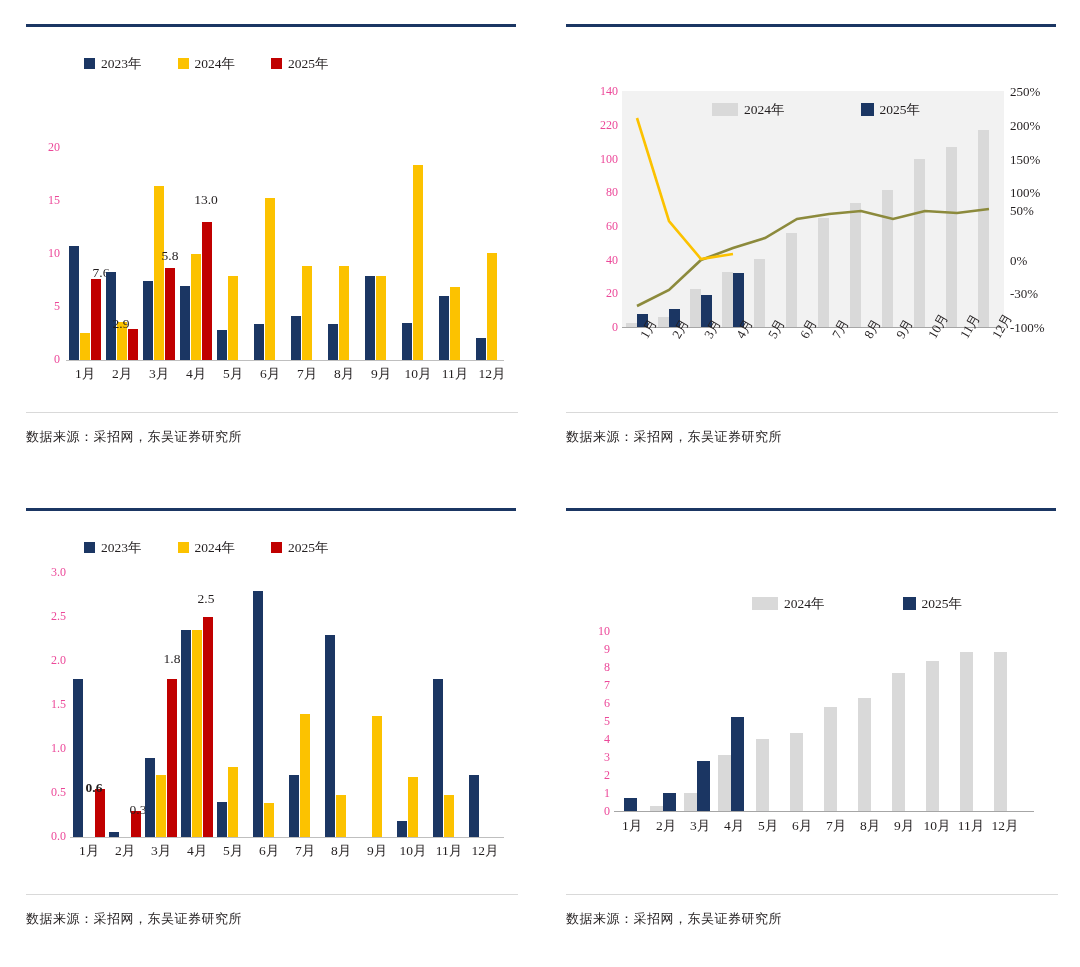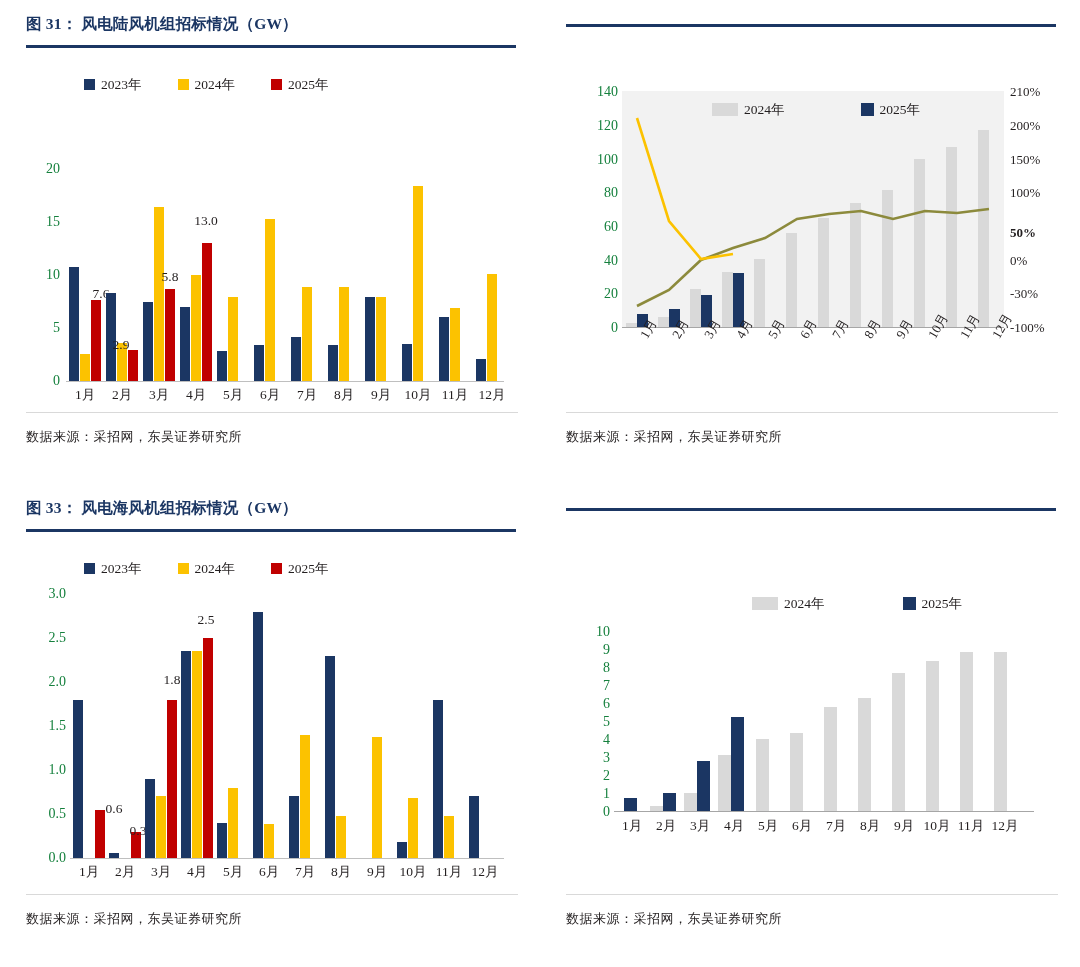--- a/index.html
+++ b/index.html
@@ -67,23 +67,23 @@
     white-space:nowrap;
   }
   .lg-item { display:flex; align-items:center; gap:6px; margin-right:30px; }
   .lg-swatch { width:11px; height:11px; display:inline-block; }
   .lg-line { width:34px; height:3px; display:inline-block; }
 
   
   .axis-line { position:absolute; background:#bfbfbf; }
   .ytick {
     position:absolute;
-    font-size:14px;
+    font-size:12px;
     text-align:right;
-    color:#15803d;
+    color:#ec4899;
     white-space:nowrap;
   }
   .ytick-r {
     position:absolute;
     font-size:13px;
     text-align:left;
     color:#231f20;
     white-space:nowrap;
   }
   .xtick {
@@ -111,21 +111,20 @@
   }
   .plotbg { position:absolute; background:#f2f2f2; }
   svg.overlay { position:absolute; left:0; top:0; overflow:visible; }
 </style>
 </head>
 <body>
 
 <div class="grid">
 
   <div class="panel">
-    <div class="panel-title">图 31： 风电陆风机组招标情况（GW）</div>
     <div class="rule"></div>
 
     <div class="chart-area">
 
       <div class="legend" style="left:58px; top:22px;">
         <span class="lg-item">
           <span class="lg-swatch" style="background:#1b3663"></span>
           <span>2023年</span>
         </span>
         <span class="lg-item">
@@ -221,33 +220,33 @@
           <span>2024年</span>
         </span>
         <span class="lg-item" style="margin-left:40px;">
           <span class="lg-swatch" style="background:#1b3663; width:13px; height:13px;"></span>
           <span>2025年</span>
         </span>
       </div>
 
 
       <div class="ytick" style="left:8px; top:51px;  width:44px;">140</div>
-      <div class="ytick" style="left:8px; top:85px;  width:44px;">120</div>
+      <div class="ytick" style="left:8px; top:85px;  width:44px;">220</div>
       <div class="ytick" style="left:8px; top:119px; width:44px;">100</div>
       <div class="ytick" style="left:8px; top:152px; width:44px;">80</div>
       <div class="ytick" style="left:8px; top:186px; width:44px;">60</div>
       <div class="ytick" style="left:8px; top:220px; width:44px;">40</div>
       <div class="ytick" style="left:8px; top:253px; width:44px;">20</div>
       <div class="ytick" style="left:8px; top:287px; width:44px;">0</div>
 
-      <div class="ytick-r" style="left:444px; top:51px;">210%</div>
+      <div class="ytick-r" style="left:444px; top:51px;">250%</div>
       <div class="ytick-r" style="left:444px; top:85px;">200%</div>
       <div class="ytick-r" style="left:444px; top:119px;">150%</div>
       <div class="ytick-r" style="left:444px; top:152px;">100%</div>
-      <div class="ytick-r" style="left:444px; top:192px;font-weight:bold;">50%</div>
+      <div class="ytick-r" style="left:444px; top:170px;">50%</div>
       <div class="ytick-r" style="left:444px; top:220px;">0%</div>
       <div class="ytick-r" style="left:444px; top:253px;">-30%</div>
       <div class="ytick-r" style="left:444px; top:287px;">-100%</div>
 
       <div class="bar" style="left:60px;  width:11px; bottom:36px; height:4px;   background:#d9d9d9;"></div>
       <div class="bar" style="left:71px;  width:11px; bottom:36px; height:13px;  background:#1b3663;"></div>
       <div class="bar" style="left:92px;  width:11px; bottom:36px; height:10px;  background:#d9d9d9;"></div>
       <div class="bar" style="left:103px; width:11px; bottom:36px; height:18px;  background:#1b3663;"></div>
       <div class="bar" style="left:124px; width:11px; bottom:36px; height:38px;  background:#d9d9d9;"></div>
       <div class="bar" style="left:135px; width:11px; bottom:36px; height:32px;  background:#1b3663;"></div>
@@ -281,21 +280,20 @@
       <div class="xtick-rot" style="left:358px; top:300px;">10月</div>
       <div class="xtick-rot" style="left:390px; top:300px;">11月</div>
       <div class="xtick-rot" style="left:422px; top:300px;">12月</div>
     </div>
 
     <div class="src-rule" style="top:412px;"></div>
     <div class="source" style="top:428px;">数据来源：采招网，东吴证券研究所</div>
   </div>
 
   <div class="panel">
-    <div class="panel-title">图 33： 风电海风机组招标情况（GW）</div>
     <div class="rule"></div>
 
     <div class="chart-area">
 
       <div class="legend" style="left:58px; top:22px;">
         <span class="lg-item">
           <span class="lg-swatch" style="background:#1b3663"></span>
           <span>2023年</span>
         </span>
         <span class="lg-item">
@@ -313,21 +311,21 @@
       <div class="ytick" style="left:0px; top:136px; width:40px;">2.0</div>
       <div class="ytick" style="left:0px; top:180px; width:40px;">1.5</div>
       <div class="ytick" style="left:0px; top:224px; width:40px;">1.0</div>
       <div class="ytick" style="left:0px; top:268px; width:40px;">0.5</div>
       <div class="ytick" style="left:0px; top:312px; width:40px;font-family:Liberation Serif, serif;">0.0</div>
 
       <div class="axis-line" style="left:44px; top:320px; width:434px; height:1.5px;"></div>
 
       <div class="bar" style="left:47px;  width:10px; bottom:10px; height:158px; background:#1b3663;"></div>
       <div class="bar" style="left:69px;  width:10px; bottom:10px; height:48px;  background:#c00000;"></div>
-      <div class="dlabel" style="left:68px; top:263px; width:40px;">0.6</div>
+      <div class="dlabel" style="left:48px; top:263px; width:40px;font-weight:bold;">0.6</div>
 
       <div class="bar" style="left:83px;  width:10px; bottom:10px; height:5px;   background:#1b3663;"></div>
       <div class="bar" style="left:105px; width:10px; bottom:10px; height:26px;  background:#c00000;"></div>
       <div class="dlabel" style="left:92px; top:285px; width:40px;">0.3</div>
 
       <div class="bar" style="left:119px; width:10px; bottom:10px; height:79px;  background:#1b3663;"></div>
       <div class="bar" style="left:130px; width:10px; bottom:10px; height:62px;  background:#fcc200;"></div>
       <div class="bar" style="left:141px; width:10px; bottom:10px; height:158px; background:#c00000;"></div>
       <div class="dlabel" style="left:126px; top:134px; width:40px;">1.8</div>
 

